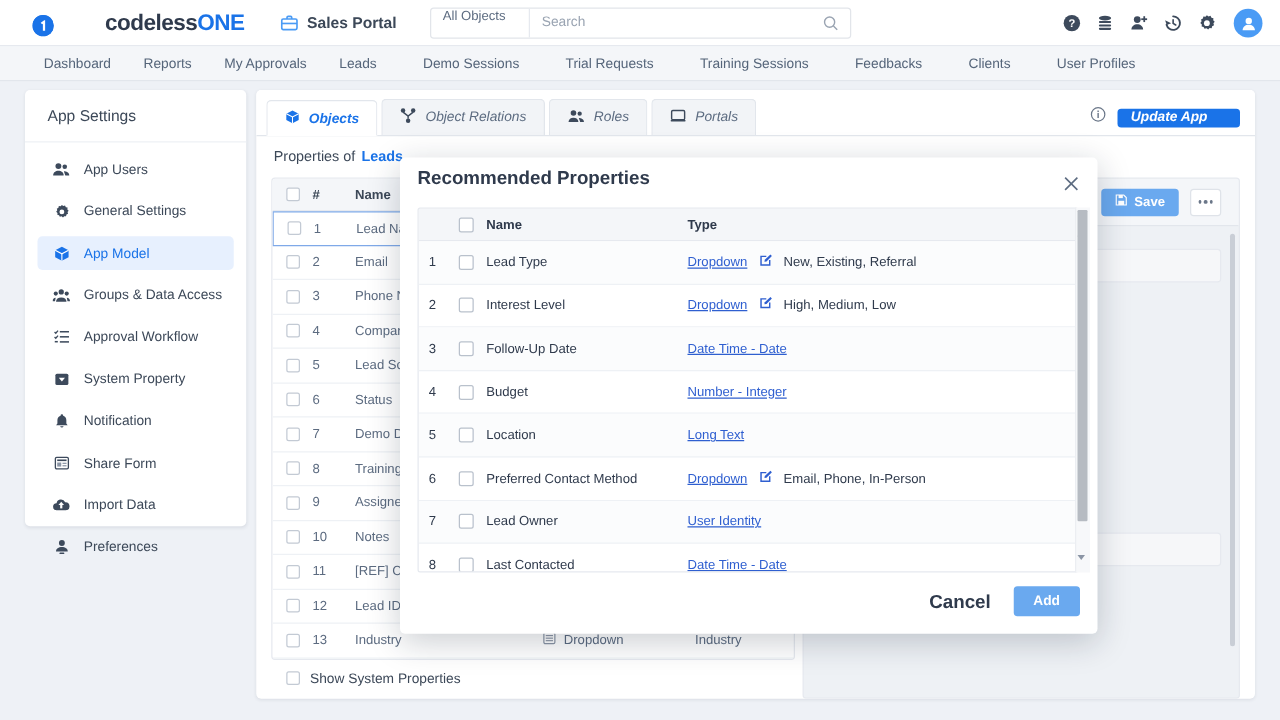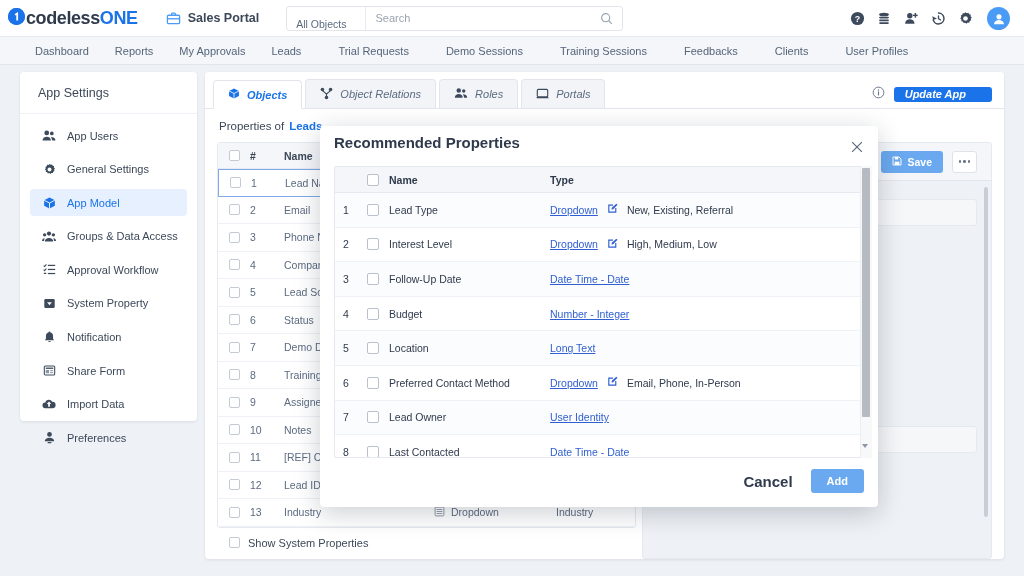--- a/index.html
+++ b/index.html
@@ -14,21 +14,21 @@
     background: #eef1f6;
   }
 
   
   .topbar {
     position: absolute; left: 0; top: 0; width: 1024px; height: 37px;
     background: #ffffff;
     display: flex; align-items: center;
     border-bottom: 1px solid #e6e9ef;
   }
-  .logo { display: flex; align-items: flex-start; margin-left: 8px; }
+  .logo { display: flex; align-items: flex-end; margin-left: 26px; gap: 40px; }
   .logo-mark {
     width: 17px; height: 17px; border-radius: 50%;
     background: #1a73e8; color: #fff;
     font-size: 11px; font-weight: bold;
     display: flex; align-items: center; justify-content: center;
     margin-right: 1px;
   }
   .logo-text { font-size: 18px; font-weight: bold; letter-spacing: -0.4px; color: #2f3a4c; }
   .logo-text .accent { color: #1a73e8; }
 
@@ -39,21 +39,21 @@
   .portal-name { font-size: 12.5px; font-weight: bold; color: #3c4858; }
 
   .searchwrap {
     margin-left: 27px;
     display: flex; align-items: center;
     width: 337px; height: 25px;
     border: 1px solid #e2e5ea; border-radius: 3px;
     background: #fff;
   }
   .obj-select {
-    display: flex; align-items: flex-end; gap: 5px;
+    display: flex; align-items: flex-start; gap: 5px;
     padding: 0 8px 0 9px; height: 100%;
     border-right: 1px solid #e6e9ef;
     font-size: 10.5px; color: #5c6b80; white-space: nowrap;
   }
   .caret { width: 0; height: 0; border-left: 3.5px solid transparent; border-right: 3.5px solid transparent; border-top: 4px solid #7b8characters; }
   .caret { border-top-color: #8b95a5; }
   .search-input {
     flex: 1; border: none; outline: none;
     font-size: 11px; color: #5c6b80; padding-left: 9px;
     font-family: "Liberation Sans", sans-serif; background: transparent;
@@ -363,25 +363,25 @@
         <span>Reports</span>
       </div>
     <div class="navitem">
         <span>My Approvals</span>
       </div>
     <div class="navitem">
         <span>Leads</span>
         <span class="caret"></span>
       </div>
     <div class="navitem">
+        <span>Demo Sessions</span>
+        <span class="caret"></span>
+      </div>
+    <div class="navitem">
         <span>Trial Requests</span>
-        <span class="caret"></span>
-      </div>
-    <div class="navitem">
-        <span>Demo Sessions</span>
         <span class="caret"></span>
       </div>
     <div class="navitem">
         <span>Training Sessions</span>
         <span class="caret"></span>
       </div>
     <div class="navitem">
         <span>Feedbacks</span>
         <span class="caret"></span>
       </div>

